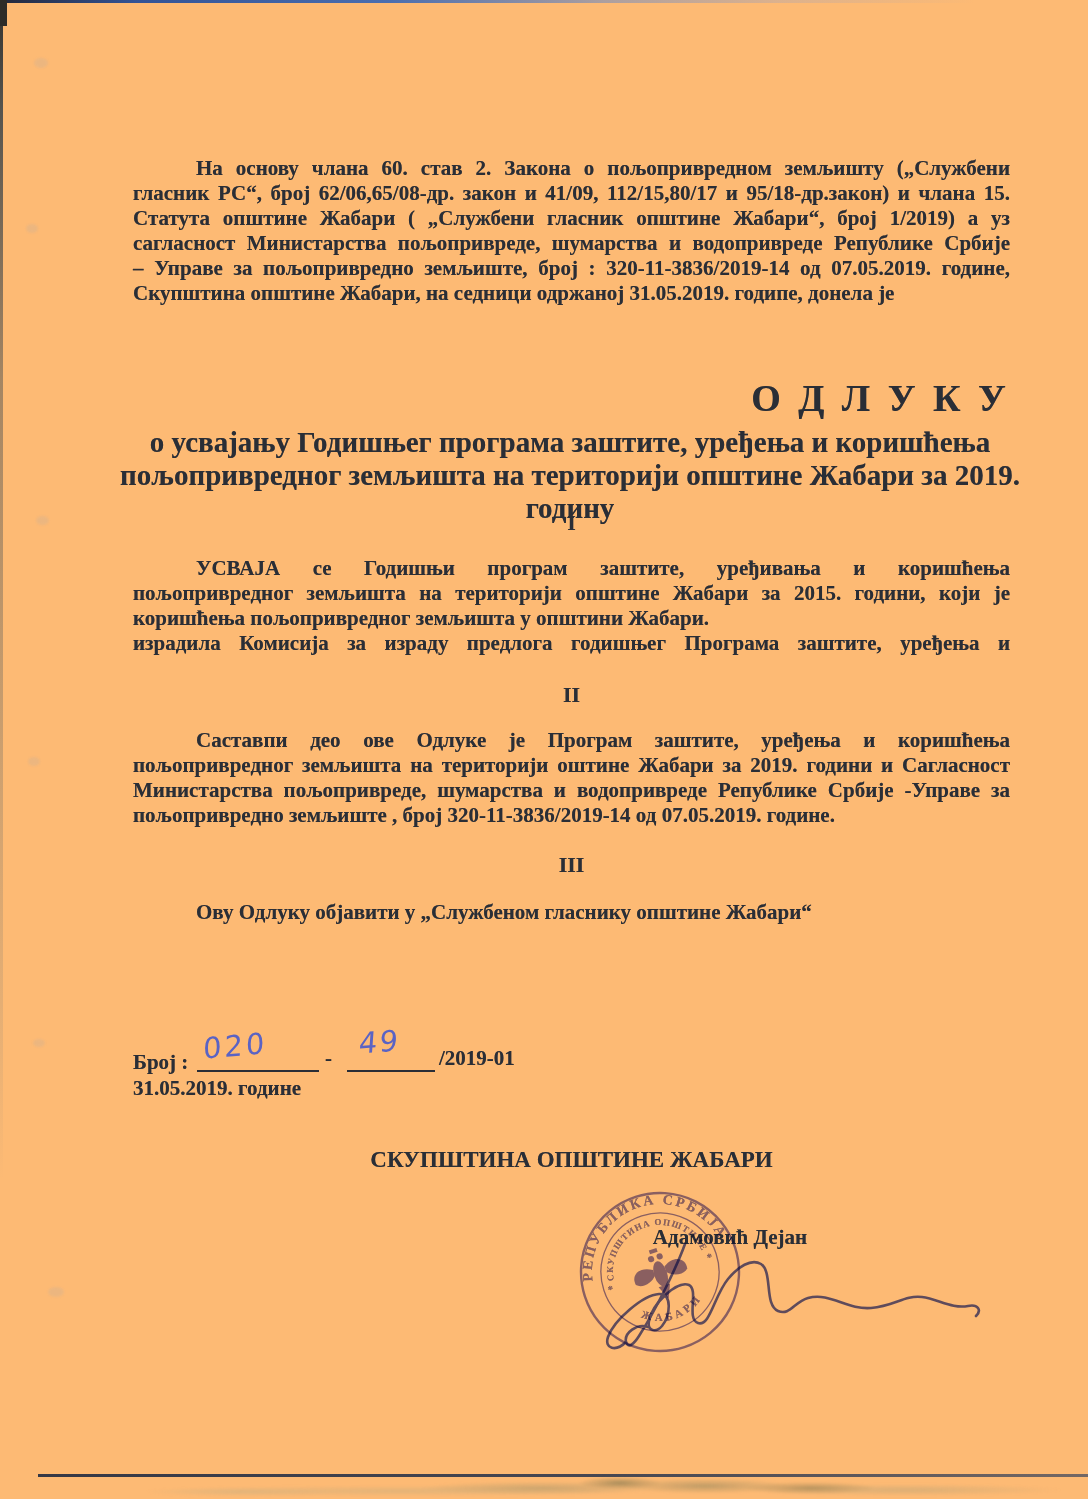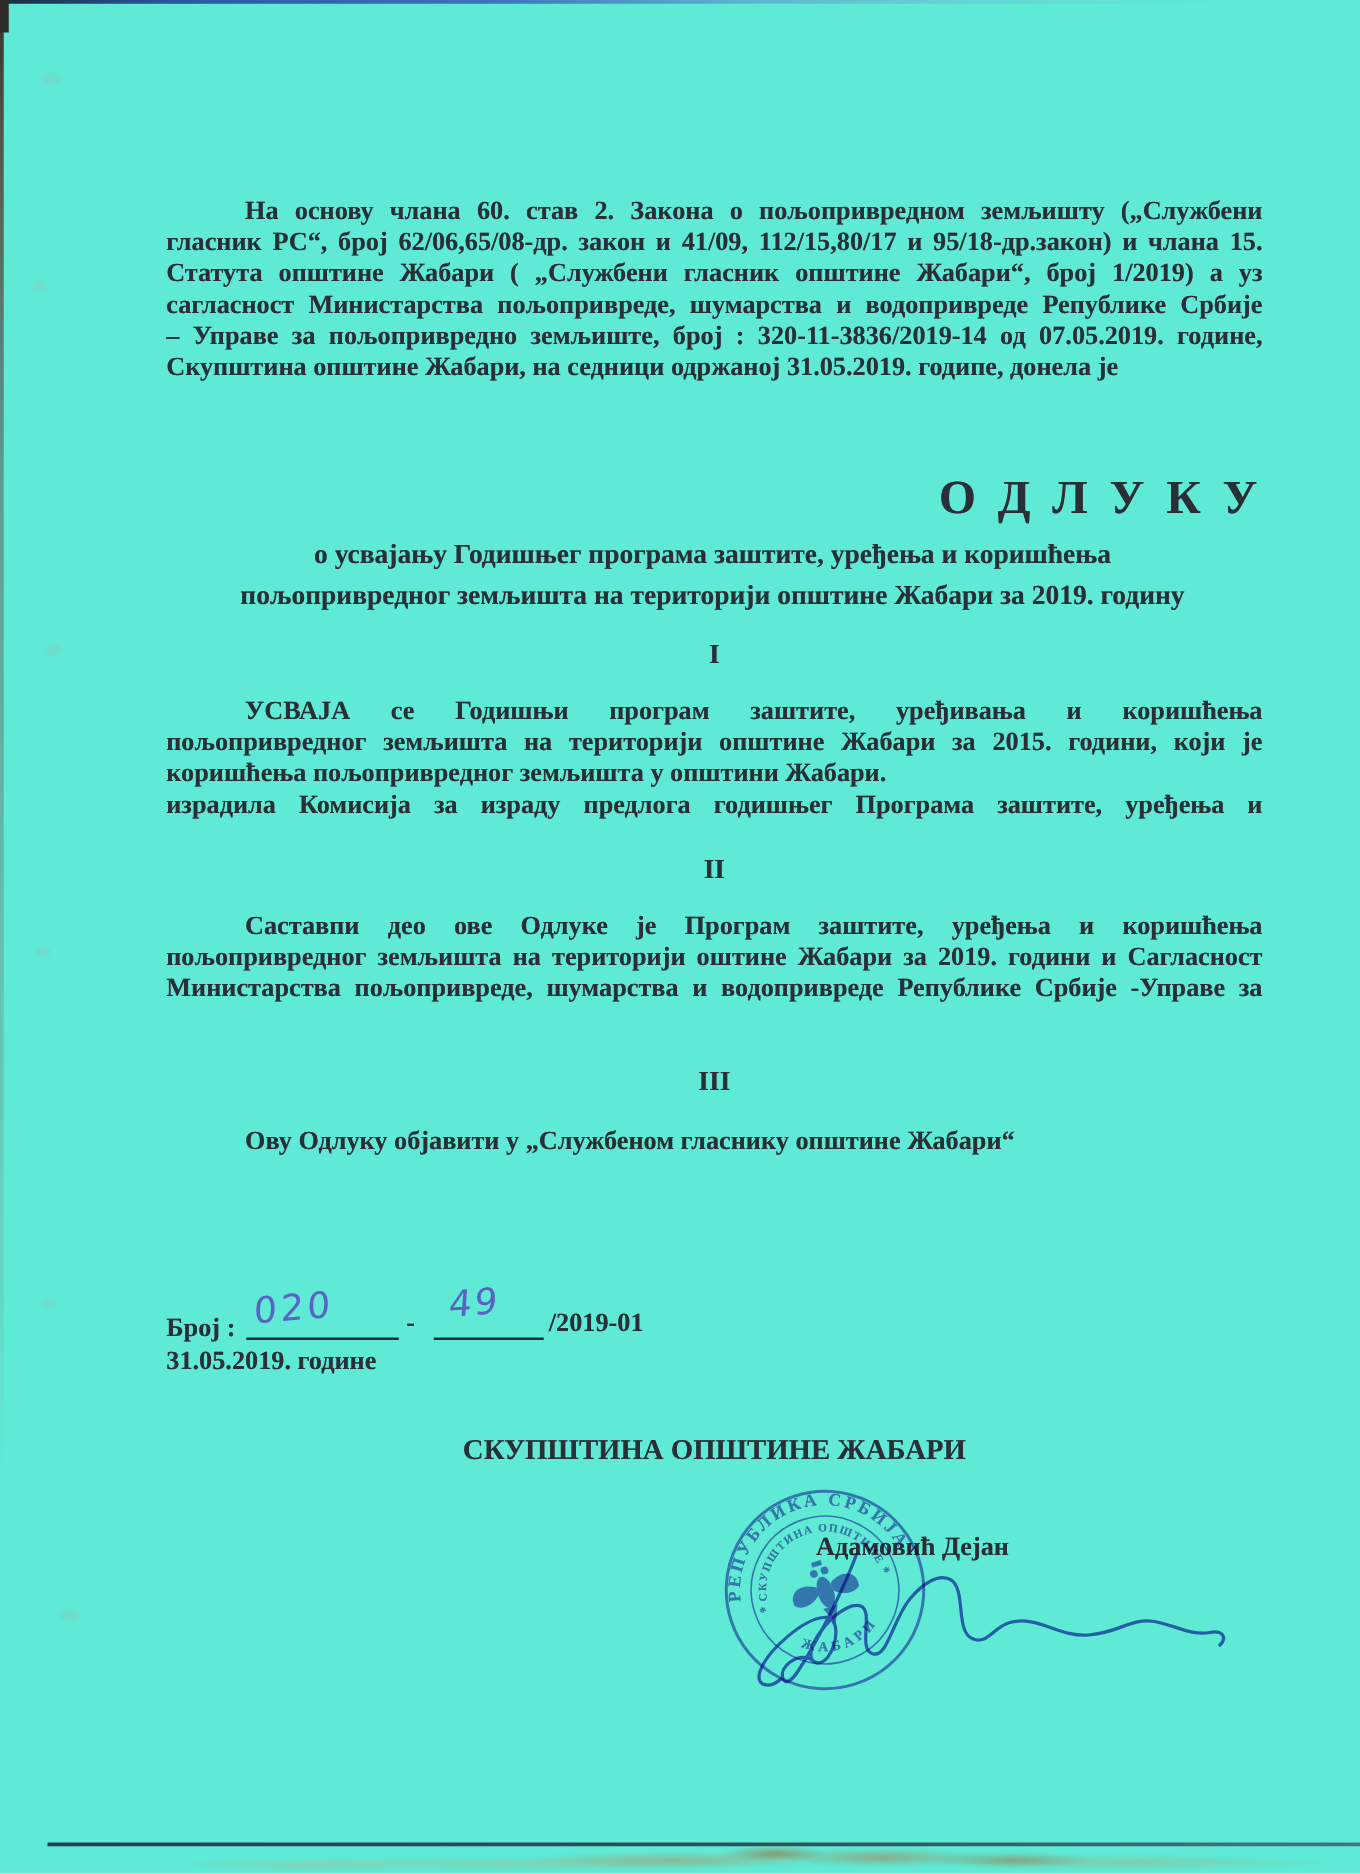--- a/index.html
+++ b/index.html
@@ -1,28 +1,28 @@
 <!DOCTYPE html>
 <html><head>
 <meta charset="utf-8">
 <style>
   html,body{margin:0;padding:0;background:#ffffff;}
   .page{
-    position:relative;width:1088px;height:1499px;background:#5eead4;overflow:hidden;
+    position:relative;width:1088px;height:1499px;background:#fdba74;overflow:hidden;
     font-family:"Liberation Serif","DejaVu Serif",serif;font-weight:bold;color:#2a2e36;
     text-shadow:0 0 .4px rgba(45,50,62,.55);
   }
   .block{position:absolute;left:133px;width:877px;font-size:21px;line-height:25px;}
   .line{text-align:justify;text-align-last:justify;}
   .line.last{text-align-last:auto;text-align:left;}
   .line.first{text-indent:63px;}
   .doc-title{position:absolute;left:133px;width:877px;top:376px;text-align:right;
     font-size:38px;letter-spacing:4px;line-height:44px;}
   .subtitle{position:absolute;left:110px;width:920px;top:426px;text-align:center;
-    font-size:22px;line-height:33px;}
+    font-size:29px;line-height:33px;}
   .sec-heading{position:absolute;left:133px;width:877px;text-align:center;font-size:22px;line-height:26px;}
   .sh1{top:510px}.sh2{top:682px}.sh3{top:852px}
   .para1{top:556px}.para2{top:728px}.para3{top:900px}
   .intro{top:156px}
   .number-block{position:absolute;left:133px;top:1046px;width:600px;height:70px;font-size:21px;}
   .nb-label{position:absolute;left:0;top:4px;}
   .nb-ul{position:absolute;top:24px;border-top:2px solid #2a2e36;height:0;}
   .nb-ul1{left:64px;width:122px;}
   .nb-ul2{left:214px;width:88px;}
   .nb-dash{position:absolute;left:192px;top:0;}
@@ -104,20 +104,21 @@
     <div class="line">пољопривредног земљишта на територији општине Жабари за 2015. години, који је</div>
     <div class="line last">коришћења пољопривредног земљишта у општини Жабари.</div>
     <div class="line">израдила Комисија за израду предлога годишњег Програма заштите, уређења и</div>
   </div>
 
   <div class="sec-heading sh2">II</div>
   <div class="block para2">
     <div class="line first">Саставпи део ове Одлуке је Програм заштите, уређења и коришћења</div>
     <div class="line">пољопривредног земљишта на територији оштине Жабари за 2019. години и Сагласност</div>
     <div class="line">Министарства пољопривреде, шумарства и водопривреде Републике Србије -Управе за</div>
+    <div class="line last">пољопривредно земљиште , број 320-11-3836/2019-14 од 07.05.2019. године.</div>
   </div>
 
   <div class="sec-heading sh3">III</div>
   <div class="block para3">
     <div class="line last first">Ову Одлуку објавити у „Службеном гласнику општине Жабари“</div>
   </div>
 
   <div class="number-block">
     <span class="nb-label">Број :</span>
     <span class="nb-ul nb-ul1"></span>

